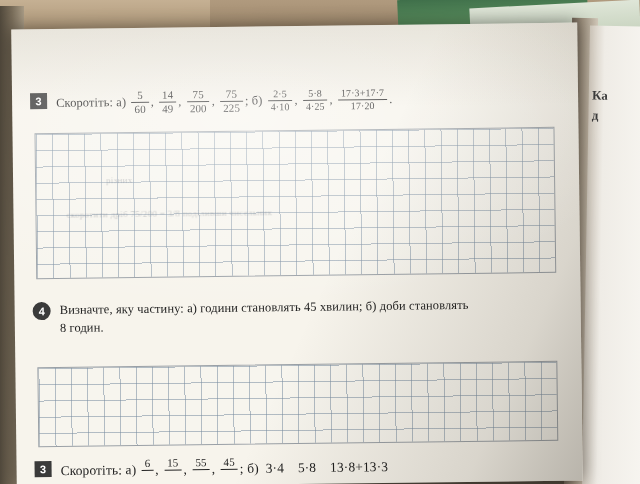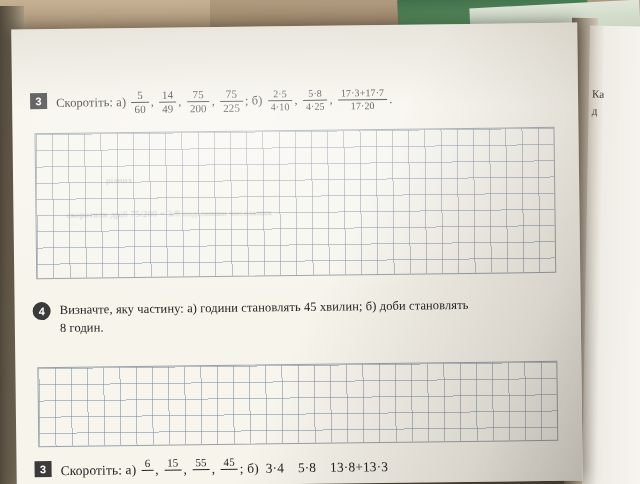--- a/index.html
+++ b/index.html
@@ -177,24 +177,25 @@
     height: 34px;
     overflow: hidden;
   }
 
   
   .margin-note {
     position: absolute;
     right: 2px;
     top: 86px;
     width: 46px;
-    font-size: 11px;
+    font-size: 13px;
     color: #3c3c3c;
     line-height: 1.5;
     transform: rotate(1deg);
+    font-weight: bold;
   }
   .blur { filter: blur(.4px); }
 </style>
 </head>
 <body>
 
 <div class="shot">
 
   <div class="desk"></div>
   <div class="wood-top"></div>

